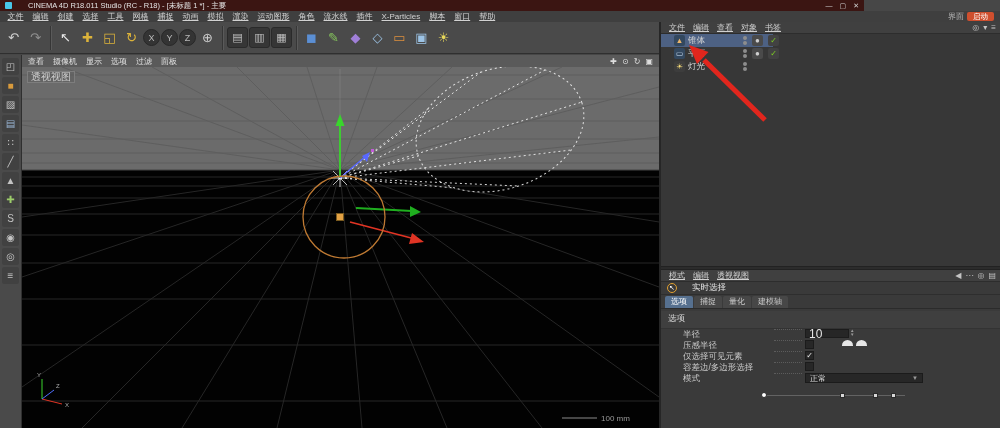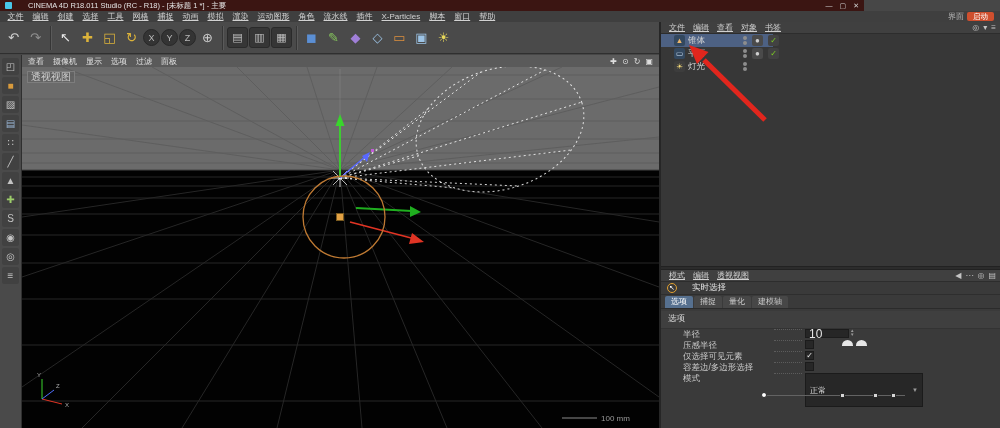--- a/index.html
+++ b/index.html
@@ -88,21 +88,21 @@
   .group-label { padding:2px 0 3px 7px; color:#dadada; background:#3f3f3f; border-bottom:1px solid #333; }
   .prop-row { height:11px; display:flex; align-items:flex-start; padding-left:22px; }
   .plabel { width:88px; white-space:nowrap; overflow:hidden; }
   .leader { flex:0 0 28px; border-bottom:1px dotted #5c5c5c; height:1px; margin:0 3px; }
   .numfield { width:44px; height:9px; background:#262626; border:1px solid #1c1c1c; color:#e5e5e5;
     font-size:12px; display:flex; align-items:center; padding:0 3px; }
   .spin { display:flex; flex-direction:column; line-height:3.5px; font-size:4.5px; color:#9a9a9a; margin-left:1px; }
   .checkbox { width:9px; height:9px; background:#272727; border:1px solid #1b1b1b; color:#ececec;
     font-size:8px; line-height:8px; text-align:center; }
   .dropdown { width:118px; height:10px; background:#272727; border:1px solid #1b1b1b; color:#ddd;
-    font-size:8px; display:flex; align-items:center; padding:16px 4px; }
+    font-size:8px; display:flex; align-items:center; padding:4px 4px; }
   .dropdown .arrow { margin-left:auto; color:#999; font-size:6px; }
   .domes { display:flex; gap:3px; margin-left:28px; }
   .domes i { width:11px; height:6px; background:#e6e6e6; border-radius:11px 11px 0 0; }
   .curve-strip { position:relative; height:14px; margin:4px 95px 0 100px; }
   .curve-strip .track { position:absolute; left:0; right:0; top:7px; height:1px; background:#636363; }
   .handle { position:absolute; top:5px; width:5px; height:5px; background:#d8d8d8; border:1px solid #2a2a2a; }
   .handle.first { width:6px; height:6px; border-radius:50%; background:#fff; top:4px; }
 
   #annotation { position:absolute; left:0; top:0; width:1000px; height:428px;
     pointer-events:none; z-index:40; }

